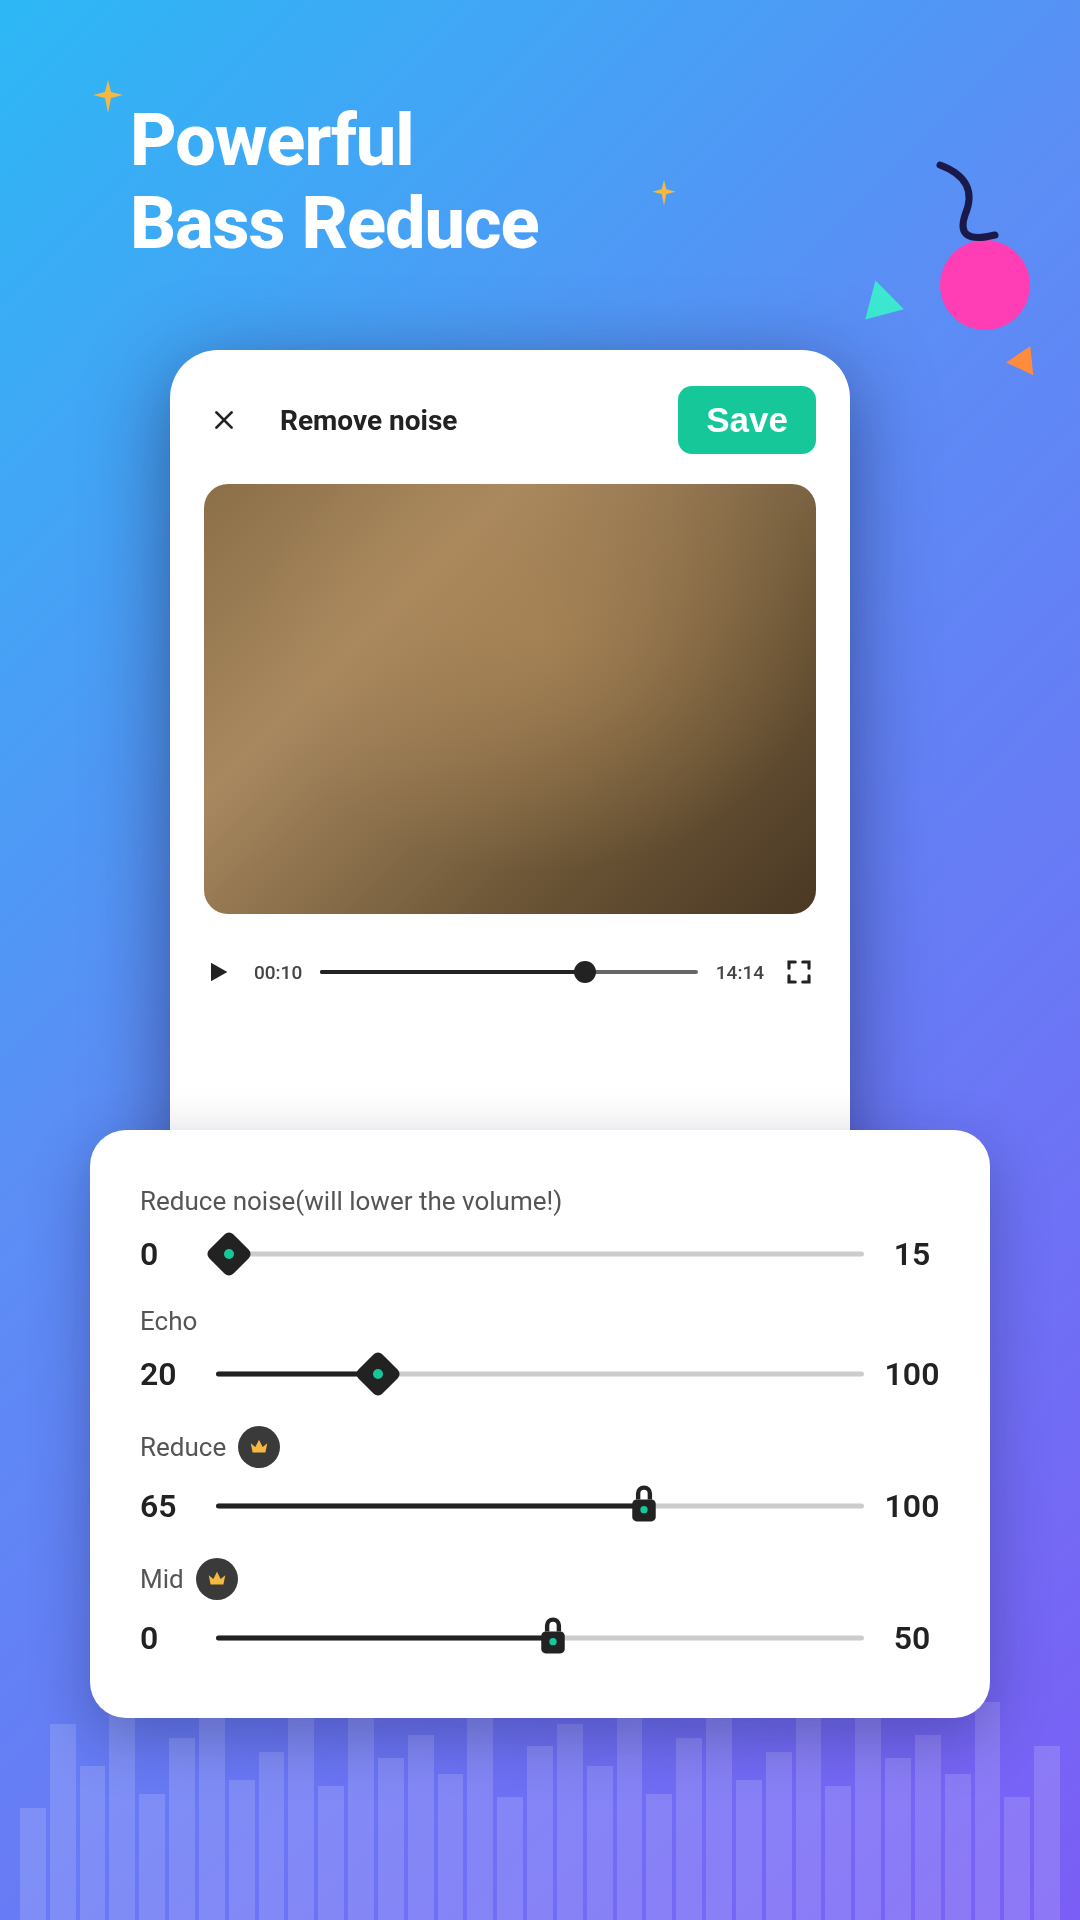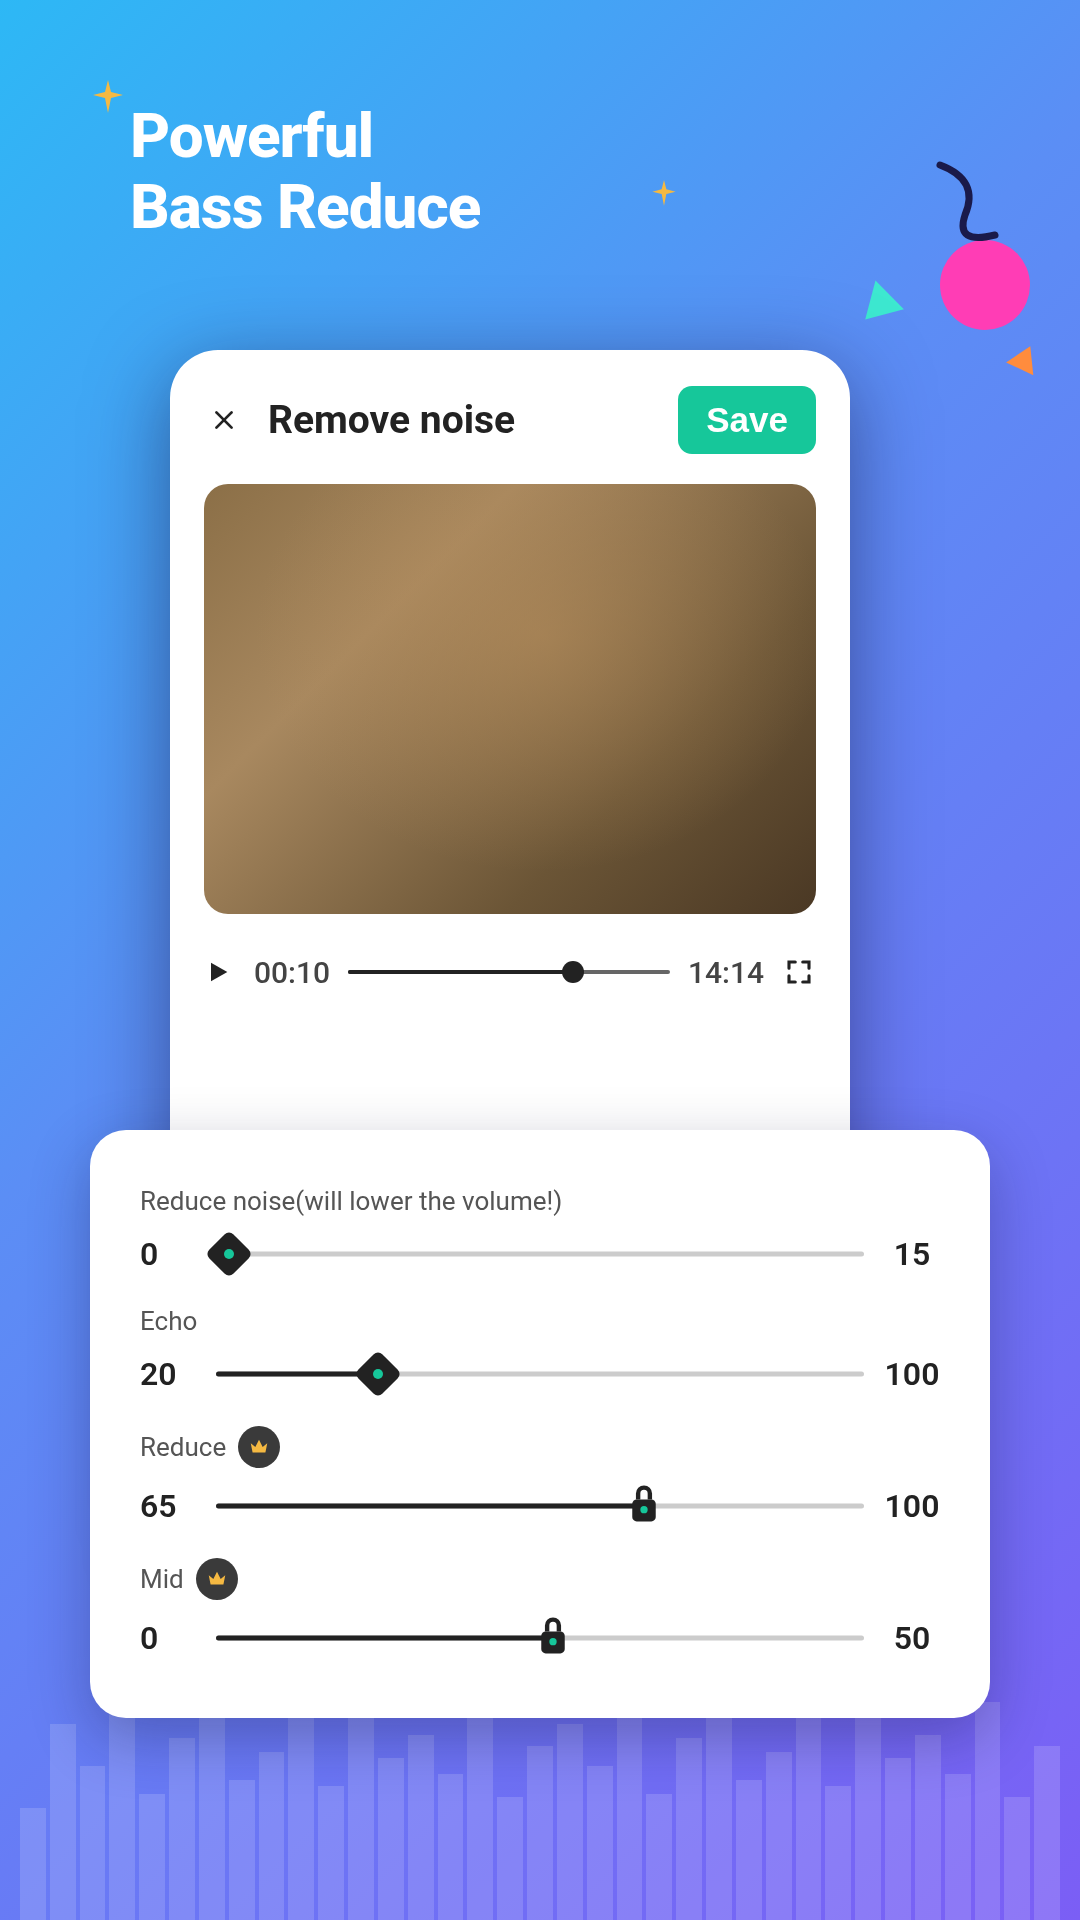--- a/index.html
+++ b/index.html
@@ -53,21 +53,21 @@
   border-right: 15px solid transparent;
   border-bottom: 25px solid #ff8c3d;
   transform: rotate(25deg);
 }
 
 
 .headline {
   position: absolute;
   top: 100px; left: 130px;
   color: #fff;
-  font-size: 62px;
+  font-size: 72px;
   font-weight: 800;
   line-height: 1.15;
   letter-spacing: -1px;
 }
 
 
 .phone {
   position: absolute;
   top: 350px; left: 170px;
   width: 680px;
@@ -95,24 +95,24 @@
   padding: 0 10px;
   margin-bottom: 30px;
 }
 .close-btn {
   width: 40px; height: 40px;
   display: flex; align-items: center; justify-content: center;
   cursor: pointer;
   font-size: 28px;
 }
 .title {
-  font-size: 39px;
+  font-size: 28px;
   font-weight: 700;
   color: #222;
-  margin-left: 24px;
+  margin-left: 36px;
   flex: 1;
 }
 .save-btn {
   background: #16c79a;
   color: #fff;
   border: none;
   border-radius: 14px;
   padding: 14px 28px;
   font-size: 35px;
   font-weight: 600;
@@ -139,21 +139,21 @@
   display: flex;
   align-items: center;
   gap: 18px;
   padding: 40px 10px 0 10px;
 }
 .play-btn {
   width: 32px; height: 32px;
   cursor: pointer;
   display: flex; align-items: center;
 }
-.time { font-size: 30px; color: #444; font-weight: 500; }
+.time { font-size: 19px; color: #444; font-weight: 500; }
 .seekbar {
   flex: 1;
   height: 36px;
   position: relative;
   cursor: pointer;
 }
 .seek-track {
   position: absolute;
   top: 50%; left: 0; right: 0;
   height: 4px;

